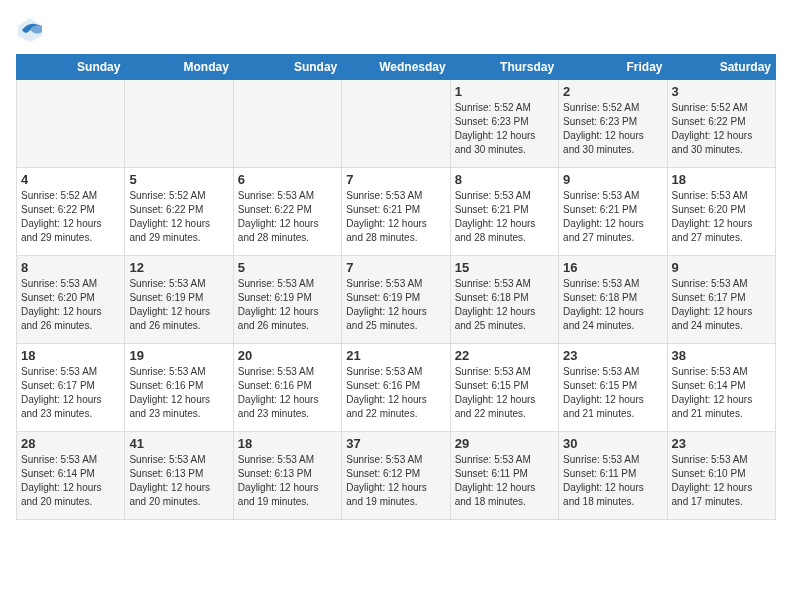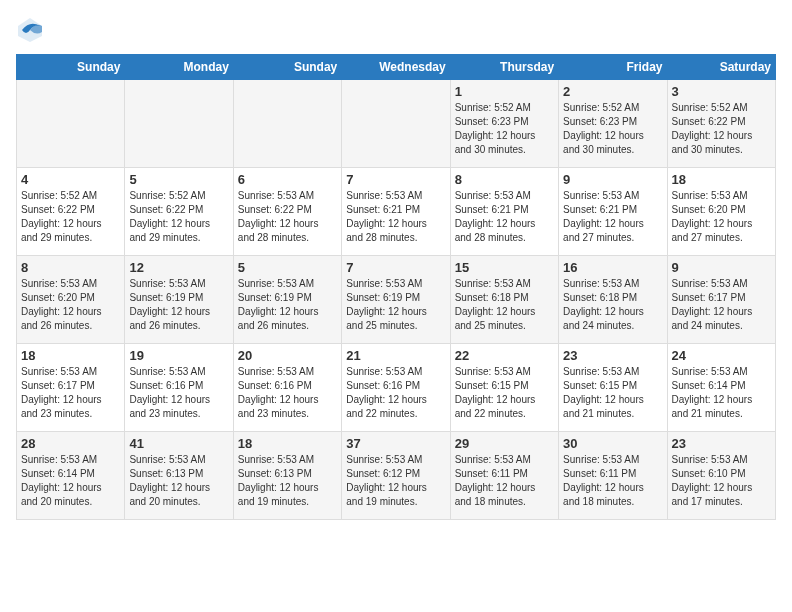--- a/index.html
+++ b/index.html
@@ -291,21 +291,21 @@
 and 22 minutes.</div>
         </td>
         <td>
           <span class="day-number">23</span>
           <div class="day-info" style="white-space: pre-line;">Sunrise: 5:53 AM
 Sunset: 6:15 PM
 Daylight: 12 hours
 and 21 minutes.</div>
         </td>
         <td>
-          <span class="day-number">24</span>
+          <span class="day-number">38</span>
           <div class="day-info" style="white-space: pre-line;">Sunrise: 5:53 AM
 Sunset: 6:14 PM
 Daylight: 12 hours
 and 21 minutes.</div>
         </td>
       </tr>
       <tr>
         <td>
           <span class="day-number">28</span>
           <div class="day-info" style="white-space: pre-line;">Sunrise: 5:53 AM

